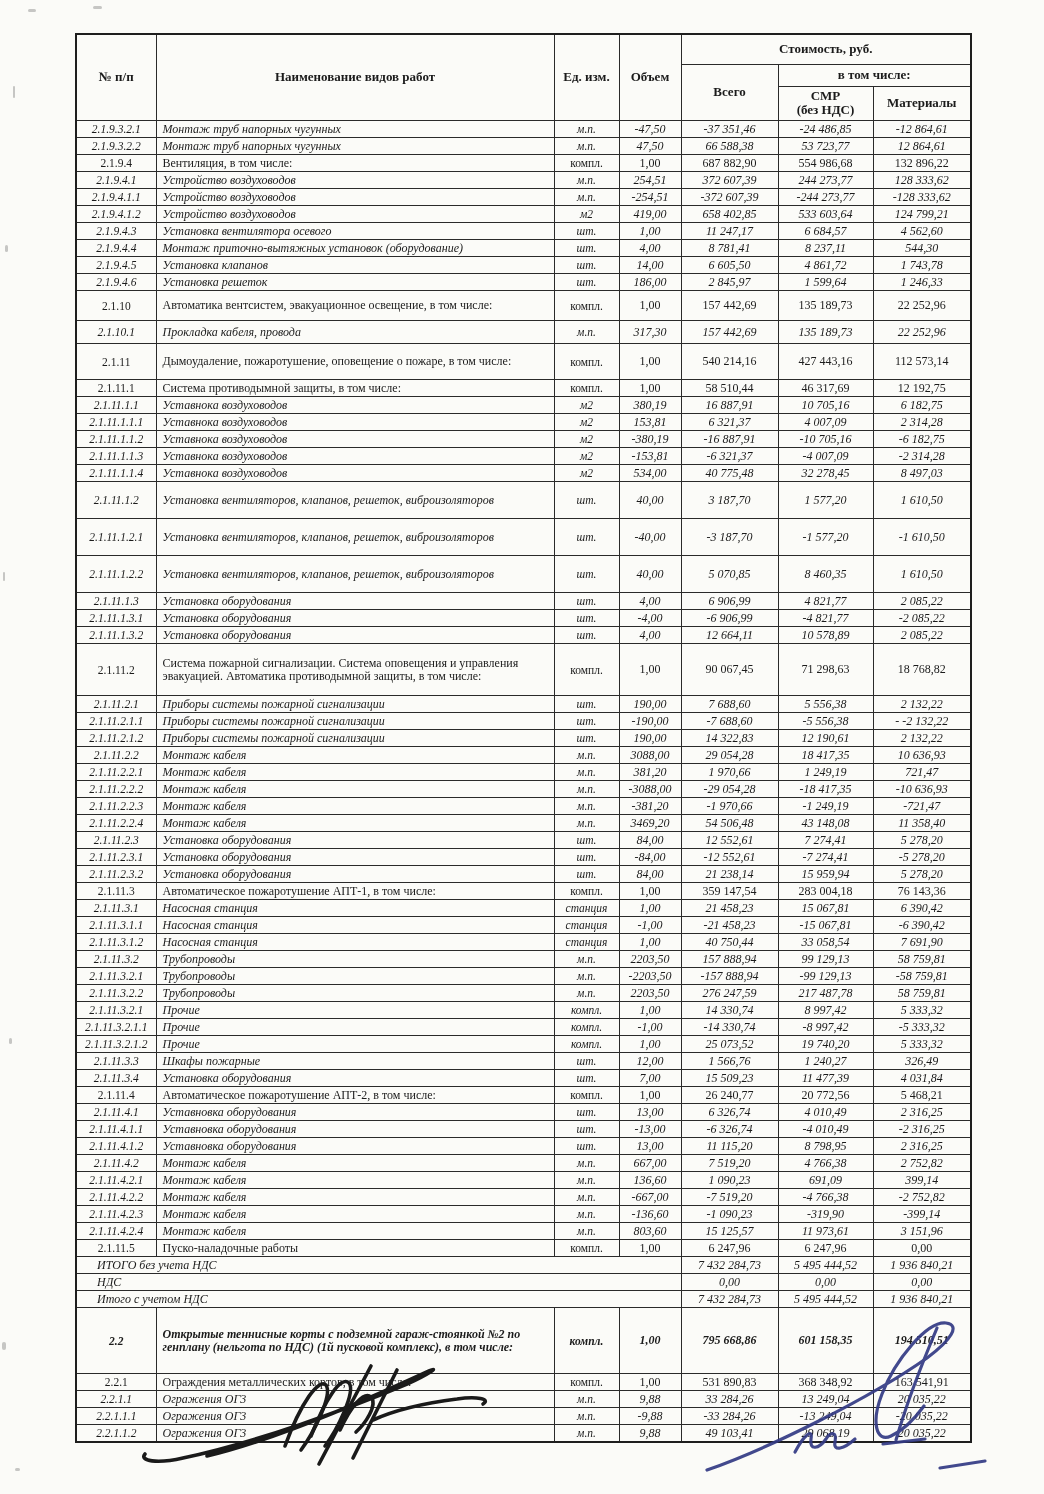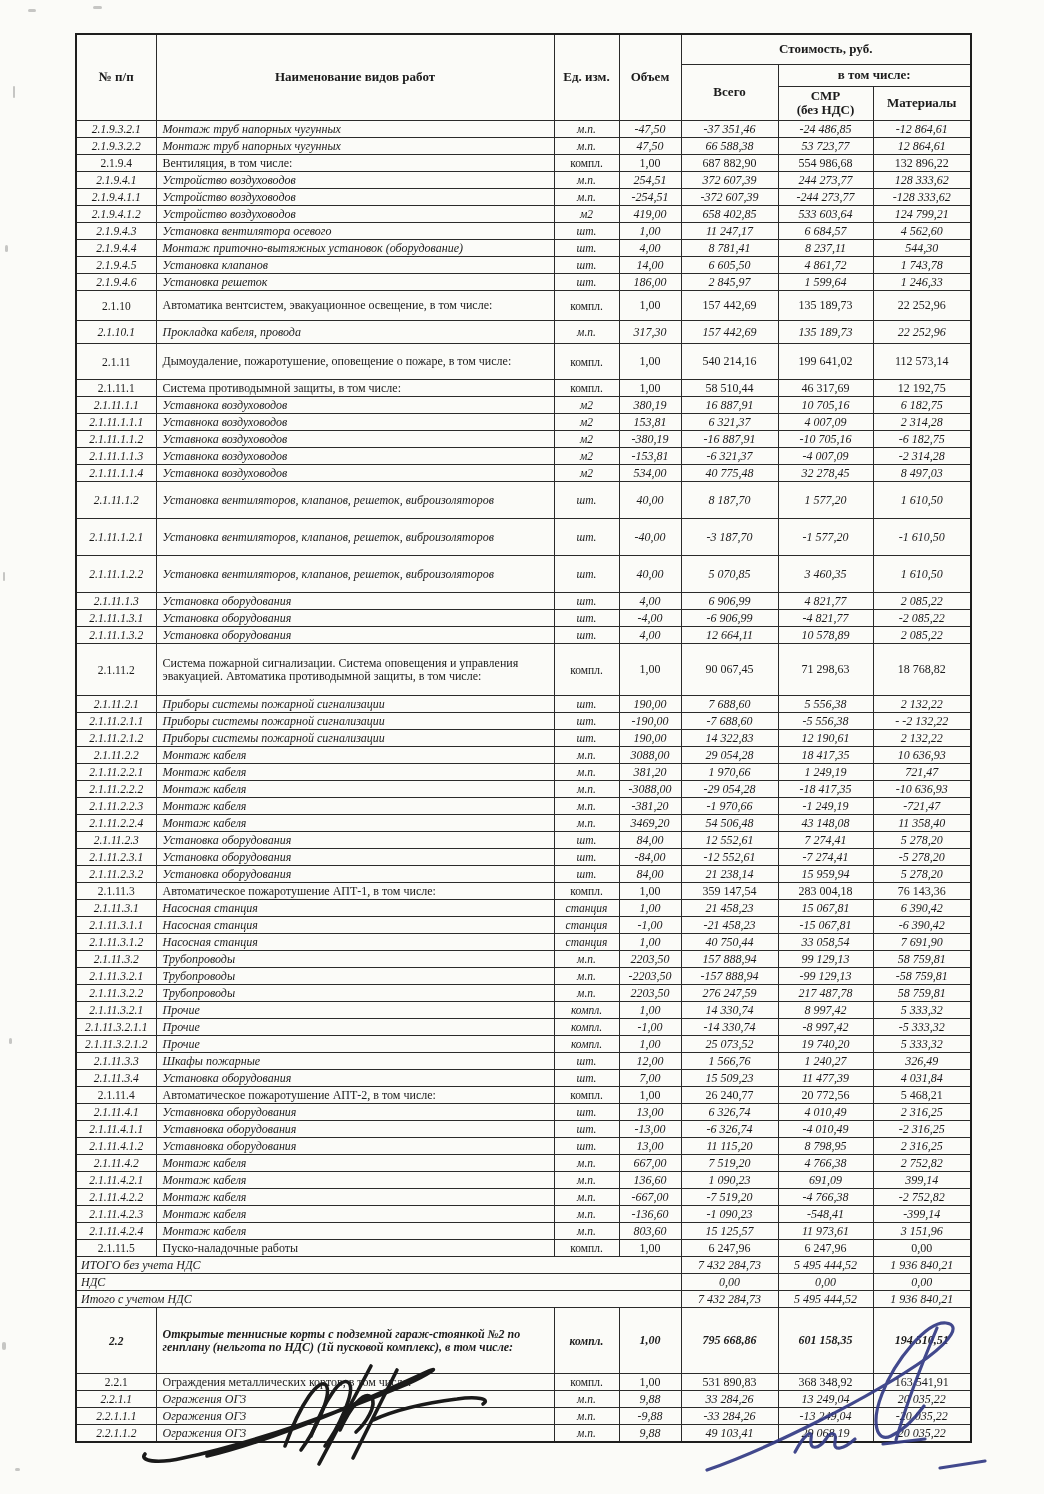--- a/index.html
+++ b/index.html
@@ -29,21 +29,21 @@
   tbody td{
     font-size:12px;line-height:1.1;vertical-align:middle;padding:1px 4px;
   }
   td.idx{text-align:center;font-size:11.5px;white-space:nowrap;padding:1px 1px;}
   td.name{text-align:left;padding:1px 6px;}
   td.unit{text-align:center;font-size:11.5px;}
   td.num{text-align:center;white-space:nowrap;}
   tr.st-i td{font-style:italic;}
   tr.st-n td{font-style:normal;}
   tr.st-bi td{font-style:italic;font-weight:bold;}
-  tr.totals td.name{font-style:italic;padding-left:4px;}
+  tr.totals td.name{font-style:italic;padding-left:20px;}
   svg.sig{position:absolute;pointer-events:none;}
 </style>
 </head>
 <body>
 
 <div class="speck" style="left:28px;top:9px;width:8px;height:3px;"></div>
 <div class="speck" style="left:93px;top:6px;width:9px;height:3px;"></div>
 <div class="speck" style="left:13px;top:86px;width:2px;height:12px;"></div>
 <div class="speck" style="left:5px;top:245px;width:3px;height:7px;"></div>
 <div class="speck" style="left:3px;top:572px;width:2px;height:9px;"></div>
@@ -190,21 +190,21 @@
           <td class="num">157 442,69</td>
           <td class="num">135 189,73</td>
           <td class="num">22 252,96</td>
         </tr>
         <tr class="st-n" style="height: 36px;">
           <td class="idx">2.1.11</td>
           <td class="name">Дымоудаление, пожаротушение, оповещение о пожаре, в том числе:</td>
           <td class="unit">компл.</td>
           <td class="num">1,00</td>
           <td class="num">540 214,16</td>
-          <td class="num">199 641,02</td>
+          <td class="num">427 443,16</td>
           <td class="num">112 573,14</td>
         </tr>
         <tr class="st-n">
           <td class="idx">2.1.11.1</td>
           <td class="name">Система противодымной защиты, в том числе:</td>
           <td class="unit">компл.</td>
           <td class="num">1,00</td>
           <td class="num">58 510,44</td>
           <td class="num">46 317,69</td>
           <td class="num">12 192,75</td>
@@ -252,40 +252,40 @@
           <td class="num">534,00</td>
           <td class="num">40 775,48</td>
           <td class="num">32 278,45</td>
           <td class="num">8 497,03</td>
         </tr>
         <tr class="st-i" style="height: 37px;">
           <td class="idx">2.1.11.1.2</td>
           <td class="name">Установка вентиляторов, клапанов, решеток, виброизоляторов</td>
           <td class="unit">шт.</td>
           <td class="num">40,00</td>
-          <td class="num">8 187,70</td>
+          <td class="num">3 187,70</td>
           <td class="num">1 577,20</td>
           <td class="num">1 610,50</td>
         </tr>
         <tr class="st-i" style="height: 37px;">
           <td class="idx">2.1.11.1.2.1</td>
           <td class="name">Установка вентиляторов, клапанов, решеток, виброизоляторов</td>
           <td class="unit">шт.</td>
           <td class="num">-40,00</td>
           <td class="num">-3 187,70</td>
           <td class="num">-1 577,20</td>
           <td class="num">-1 610,50</td>
         </tr>
         <tr class="st-i" style="height: 37px; padding-left: 32px;">
           <td class="idx">2.1.11.1.2.2</td>
           <td class="name">Установка вентиляторов, клапанов, решеток, виброизоляторов</td>
           <td class="unit">шт.</td>
           <td class="num">40,00</td>
           <td class="num">5 070,85</td>
-          <td class="num">3 460,35</td>
+          <td class="num">8 460,35</td>
           <td class="num">1 610,50</td>
         </tr>
         <tr class="st-i">
           <td class="idx">2.1.11.1.3</td>
           <td class="name">Установка оборудования</td>
           <td class="unit">шт.</td>
           <td class="num">4,00</td>
           <td class="num">6 906,99</td>
           <td class="num">4 821,77</td>
           <td class="num">2 085,22</td>
@@ -586,21 +586,21 @@
           <td class="num">-7 519,20</td>
           <td class="num">-4 766,38</td>
           <td class="num">-2 752,82</td>
         </tr>
         <tr class="st-i">
           <td class="idx">2.1.11.4.2.3</td>
           <td class="name">Монтаж кабеля</td>
           <td class="unit">м.п.</td>
           <td class="num">-136,60</td>
           <td class="num">-1 090,23</td>
-          <td class="num">-548,41</td>
+          <td class="num">-319,90</td>
           <td class="num">-399,14</td>
         </tr>
         <tr class="st-i">
           <td class="idx">2.1.11.4.2.4</td>
           <td class="name">Монтаж кабеля</td>
           <td class="unit">м.п.</td>
           <td class="num">803,60</td>
           <td class="num">15 125,57</td>
           <td class="num">11 973,61</td>
           <td class="num">3 151,96</td>

